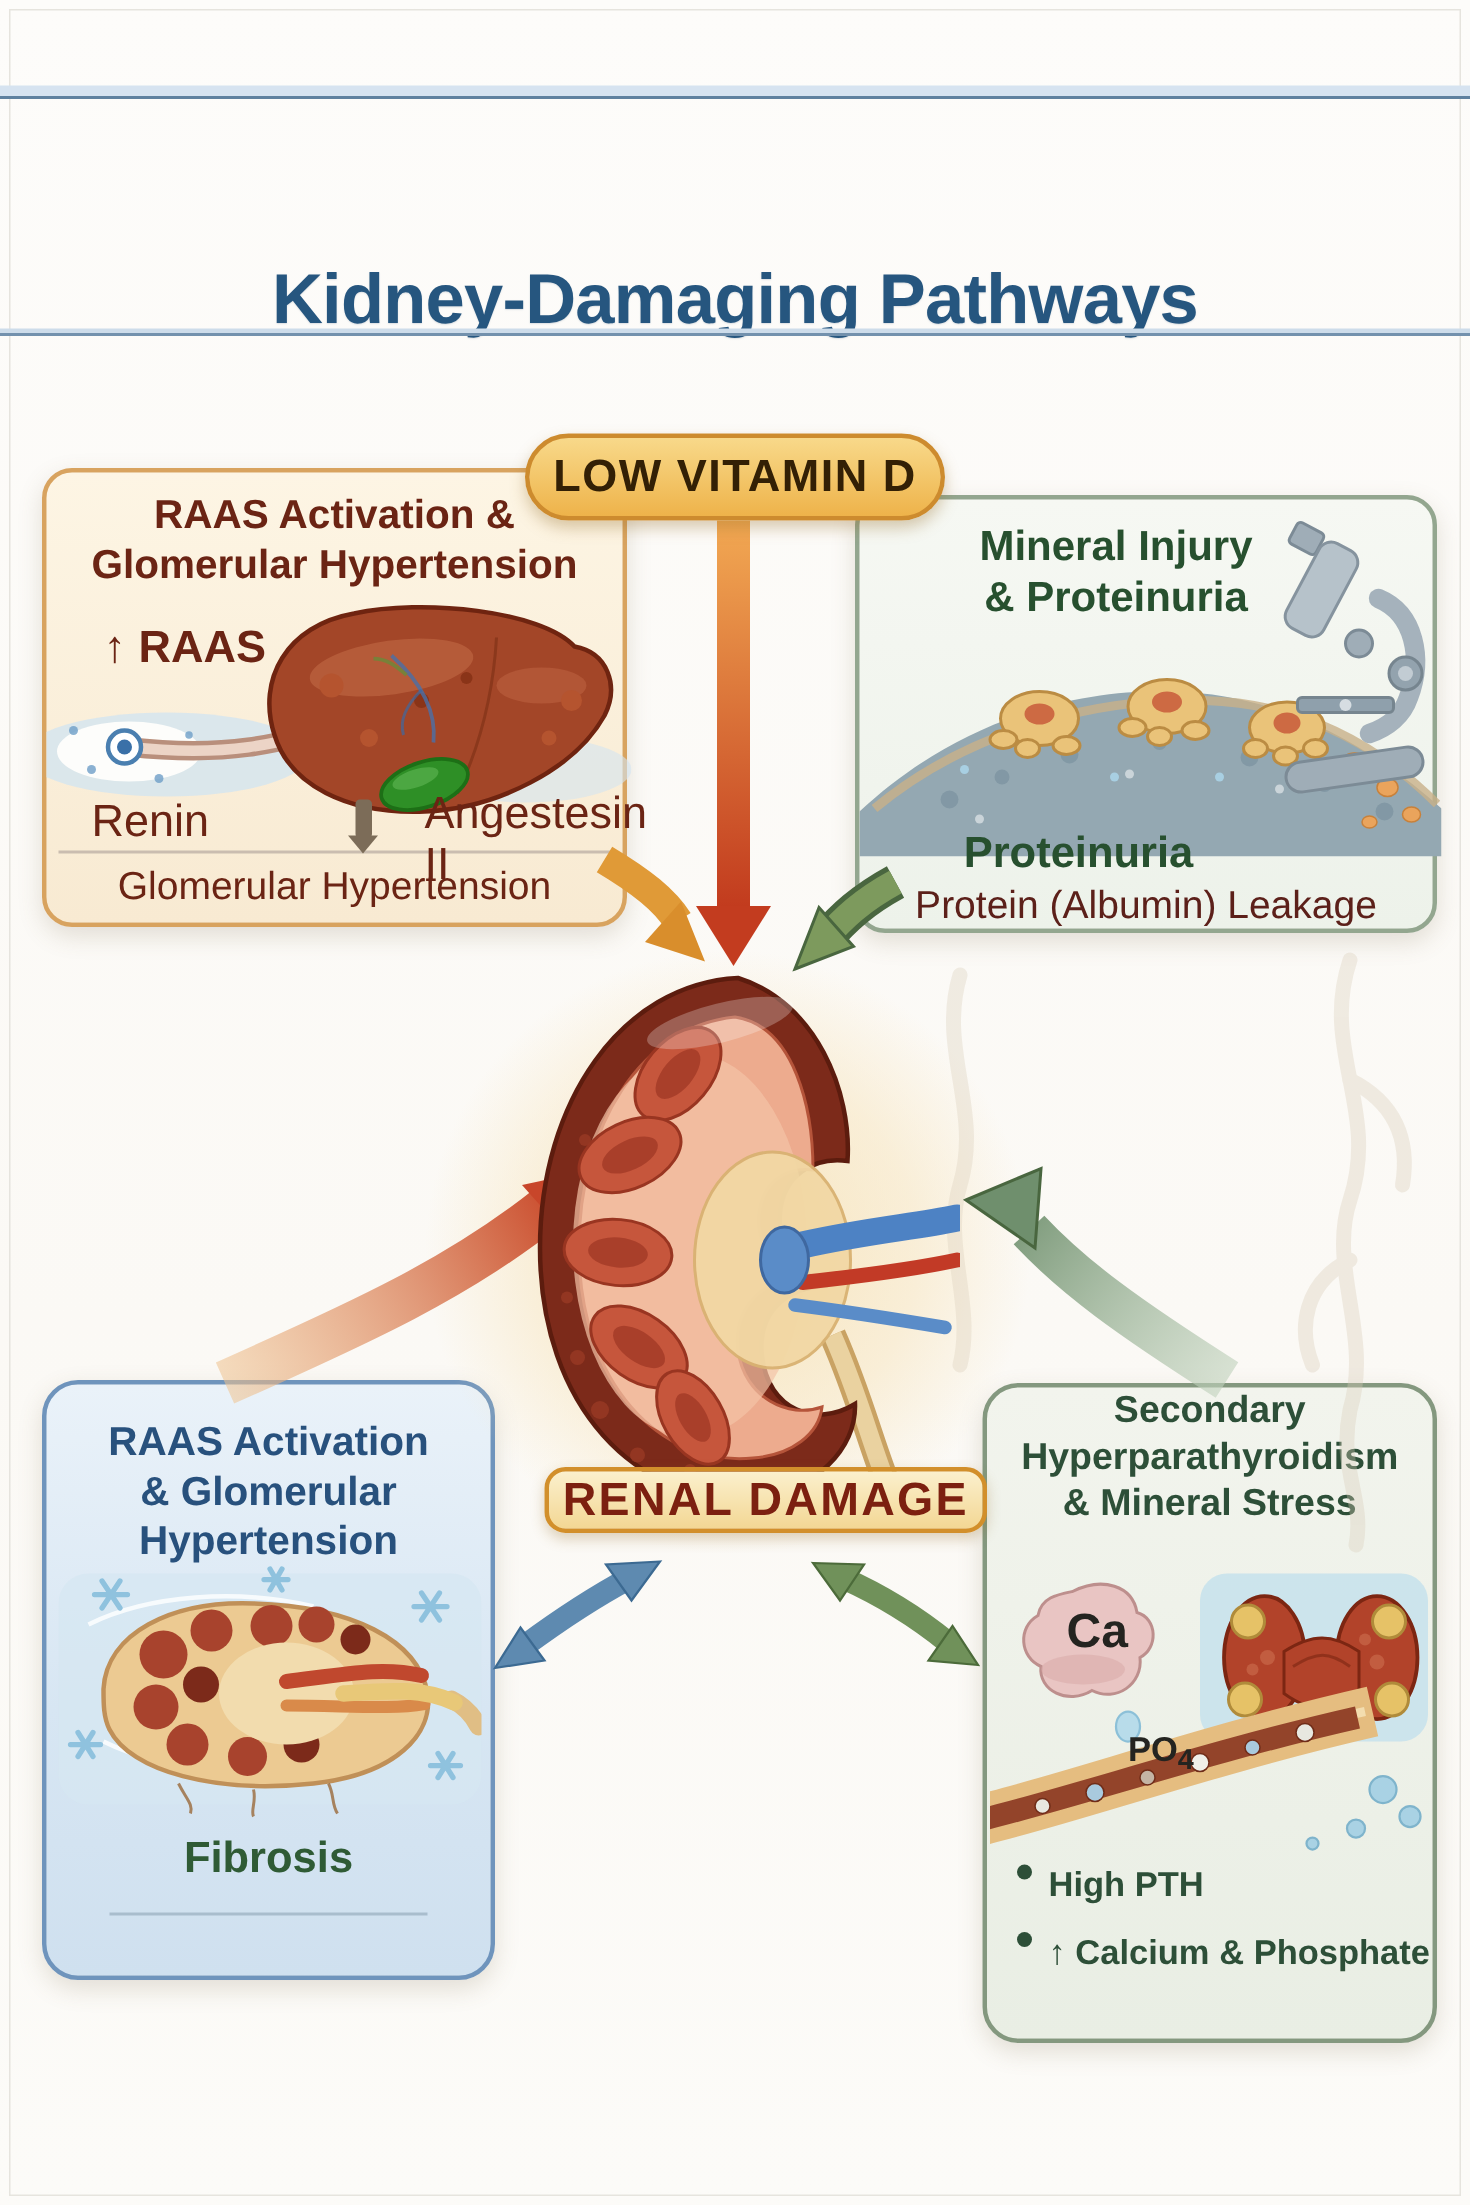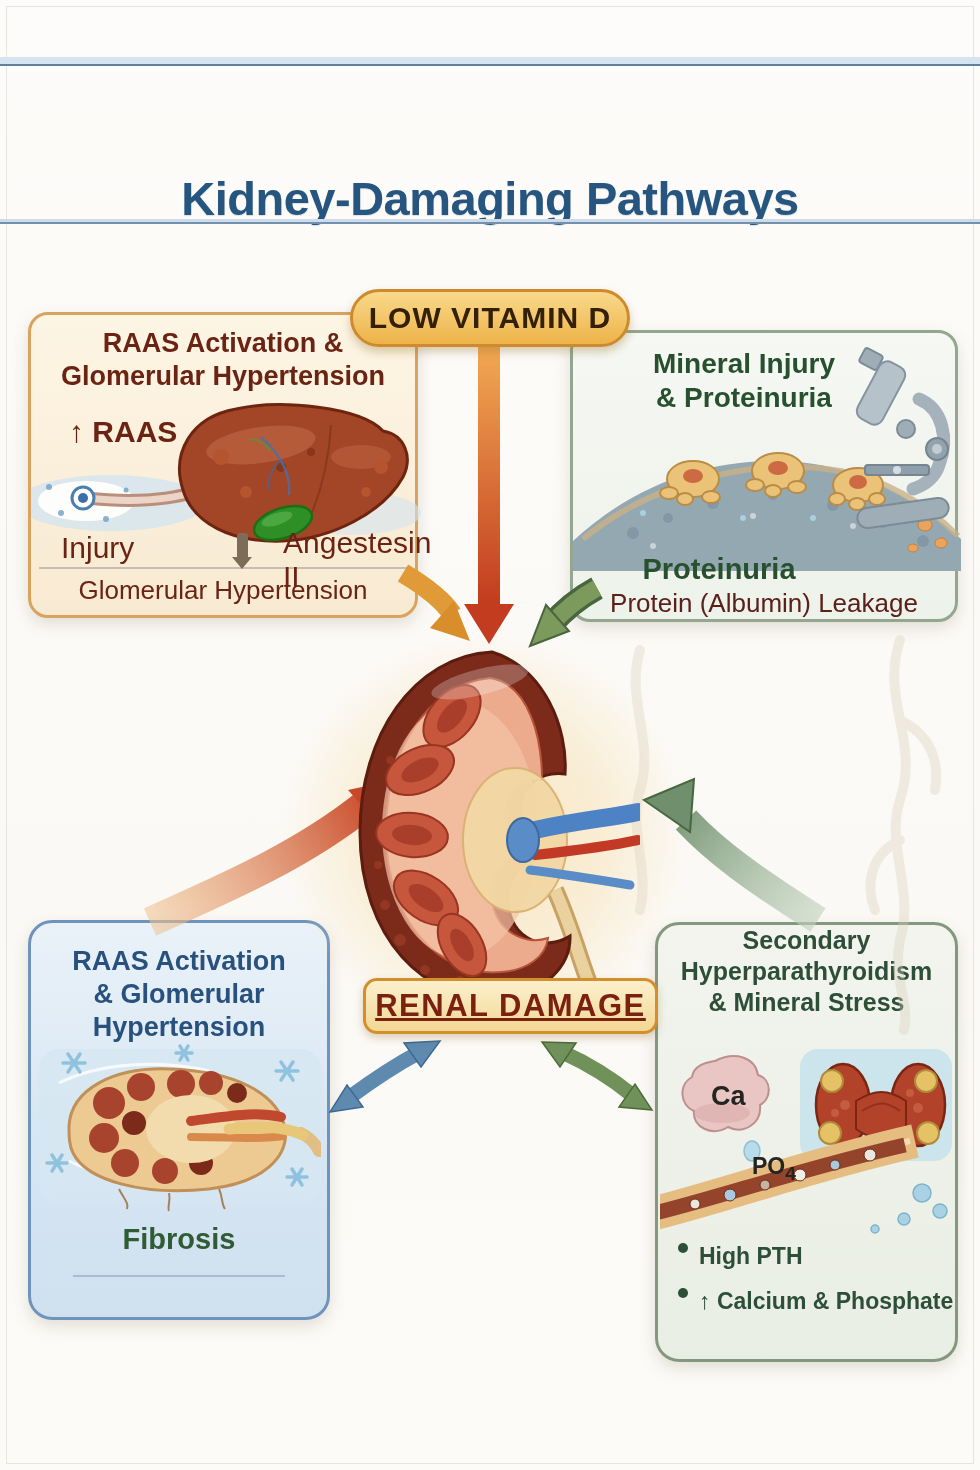--- a/index.html
+++ b/index.html
@@ -34,35 +34,35 @@
   .tl-renin{position:absolute;left:30px;top:216px;font-size:30px;color:#6b2414;z-index:3;}
   .tl-ang{position:absolute;left:208px;top:211px;font-size:30px;color:#6b2414;z-index:3;margin-left:44px;}
   .tl-divider{position:absolute;left:8px;right:8px;top:252px;height:2px;background:#cabdb0;}
   .tl-footer{position:absolute;left:0;right:0;top:260px;text-align:center;font-size:26px;color:#6b2414;}
   .mini-down-arrow{position:absolute;left:206px;top:218px;width:11px;height:26px;background:#7c6c58;border-radius:3px;z-index:3;}
   .mini-down-arrow::after{content:"";position:absolute;left:-5px;top:24px;border:10px solid transparent;border-top:12px solid #7c6c58;}
   .tr-protein1{position:absolute;left:0;right:90px;top:220px;text-align:center;font-size:29px;font-weight:bold;color:#27502f;z-index:3;}
   .tr-protein2{position:absolute;left:0;right:0;top:255px;text-align:center;font-size:26px;color:#5c201a;z-index:3;}
   .bl-footer{position:absolute;left:0;right:0;top:300px;text-align:center;font-size:29px;font-weight:bold;color:#2f5b35;}
   .bl-divider{position:absolute;left:42px;right:42px;top:352px;height:2px;background:#a9bdcd;}
-  .br-ca{position:absolute;left:53px;top:156px;font-size:27px;font-weight:bold;color:#242420;z-index:3;}
+  .br-ca{position:absolute;left:53px;top:144px;font-size:32px;font-weight:bold;color:#242420;z-index:3;}
   .br-po4{position:absolute;left:94px;top:228px;font-size:23px;font-weight:bold;color:#242420;z-index:3;}
   .br-bullets{position:absolute;left:20px;top:318px;right:8px;}
   .bullet-row{display:flex;align-items:flex-start;height:45px;}
   .dot{width:10px;height:10px;border-radius:50%;background:#2d4f38;margin-right:11px;flex:0 0 auto;}
   .bullet-text{font-size:23px;font-weight:bold;color:#2d4f38;white-space:nowrap;}
   
   .pill{position:absolute;left:350px;top:289px;width:280px;height:58px;border-radius:30px;
       background:linear-gradient(180deg,#f8d98a,#eeb34a);border:3px solid #cd8b2e;box-sizing:border-box;
       display:flex;align-items:center;justify-content:center;font-size:30px;font-weight:bold;color:#332005;
       letter-spacing:1px;box-shadow:0 5px 10px rgba(150,110,40,.35);z-index:6;}
-  .renal-badge{position:absolute;left:363px;top:978px;width:295px;height:56px;border-radius:14px;
+  .renal-badge{position:absolute;left:363px;top:978px;width:295px;height:44px;border-radius:14px;
       background:linear-gradient(180deg,#fbf0cd,#f3d794);border:3px solid #d28f2b;box-sizing:border-box;
       display:flex;align-items:center;justify-content:center;font-size:31px;font-weight:bold;color:#7c2010;
-      letter-spacing:1.5px;box-shadow:0 4px 9px rgba(150,110,40,.3);z-index:6;text-decoration:underline;}
+      letter-spacing:1.5px;box-shadow:0 4px 9px rgba(150,110,40,.3);z-index:6;}
   .kidney-glow{position:absolute;left:205px;top:555px;width:560px;height:560px;border-radius:50%;
       background:radial-gradient(closest-side,rgba(247,227,185,.95) 0%,rgba(247,227,185,.5) 45%,rgba(247,227,185,0) 72%);z-index:1;}
   svg{display:block;}
   .layer{position:absolute;left:0;top:0;z-index:2;pointer-events:none;}
   .layer-front{z-index:5;}
   .kidney-svg{position:absolute;left:330px;top:640px;z-index:4;}
   .illus{position:absolute;z-index:1;}
 </style>
 </head>
 <body>
@@ -204,21 +204,21 @@
           <circle cx="280" cy="57" r="4"></circle>
         </g>
       <path d="M230,42 C250,60 260,80 258,100" stroke="#4a6fa8" stroke-width="2.5" fill="none" opacity="0.8"></path>
       <path d="M250,65 C240,75 235,85 238,95" stroke="#3f68a0" stroke-width="2" fill="none" opacity="0.7"></path>
       <path d="M240,55 C232,48 226,44 218,44" stroke="#6a8a3a" stroke-width="2.5" fill="none" opacity="0.8"></path>
       <path d="M300,30 C298,65 290,100 274,134" stroke="#7c2e14" stroke-width="2" fill="none" opacity="0.6"></path>
       <ellipse cx="252" cy="128" rx="30" ry="15" fill="#2e8f26" stroke="#1d6f16" stroke-width="2.5" transform="rotate(-18 252 128)"></ellipse>
       <ellipse cx="246" cy="124" rx="16" ry="6" fill="#5ab04e" opacity="0.7" transform="rotate(-18 246 124)"></ellipse>
     </svg>
     <div class="tl-raas">↑ RAAS</div>
-    <div class="tl-renin">Injury</div>
+    <div class="tl-renin">Renin</div>
     <div class="tl-ang">Angestesin II</div>
     <div class="mini-down-arrow"></div>
     <div class="tl-divider"></div>
     <div class="tl-footer">Glomerular Hypertension</div>
   </section>
 
   <section class="box box-tr">
     <svg class="illus" style="left:0px;top:88px" width="388" height="150" viewBox="0 0 388 150">
       <path d="M0,150 L0,120 C70,55 150,38 210,40 C280,42 340,75 388,118 L388,150 Z" fill="#94a8b2"></path>
       <path d="M10,118 C80,60 170,44 230,46 C300,48 350,80 385,115" stroke="#c8b088" stroke-width="6" fill="none" opacity="0.8"></path>

